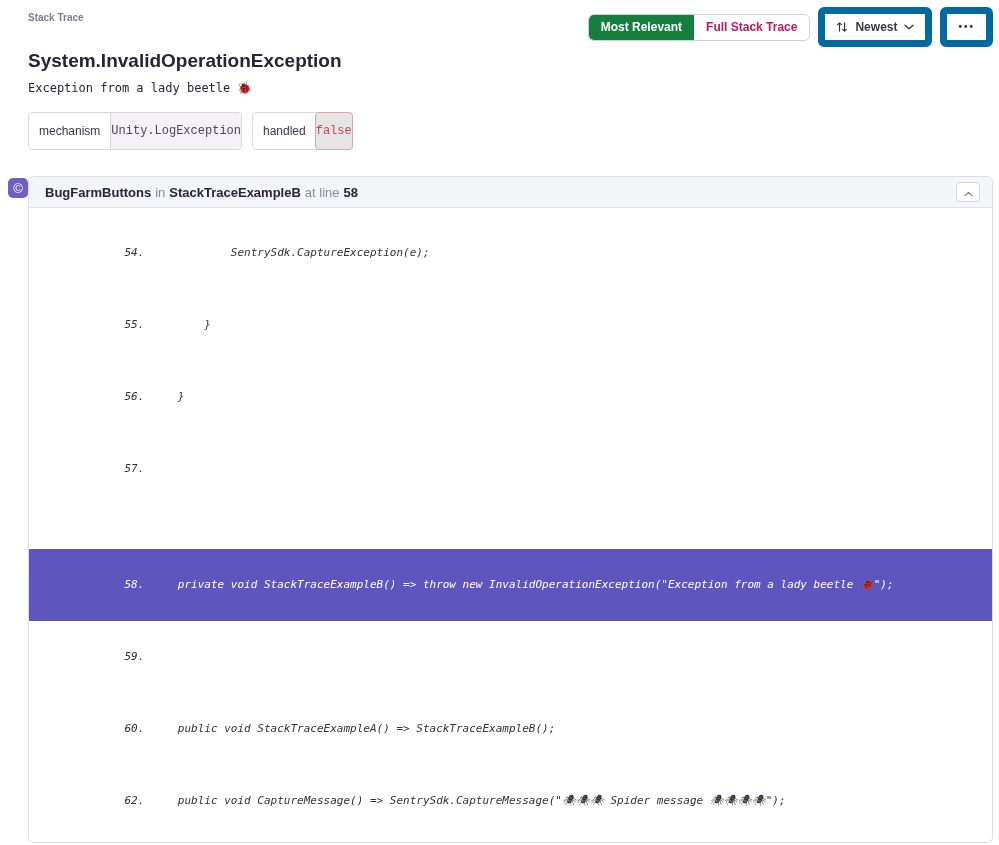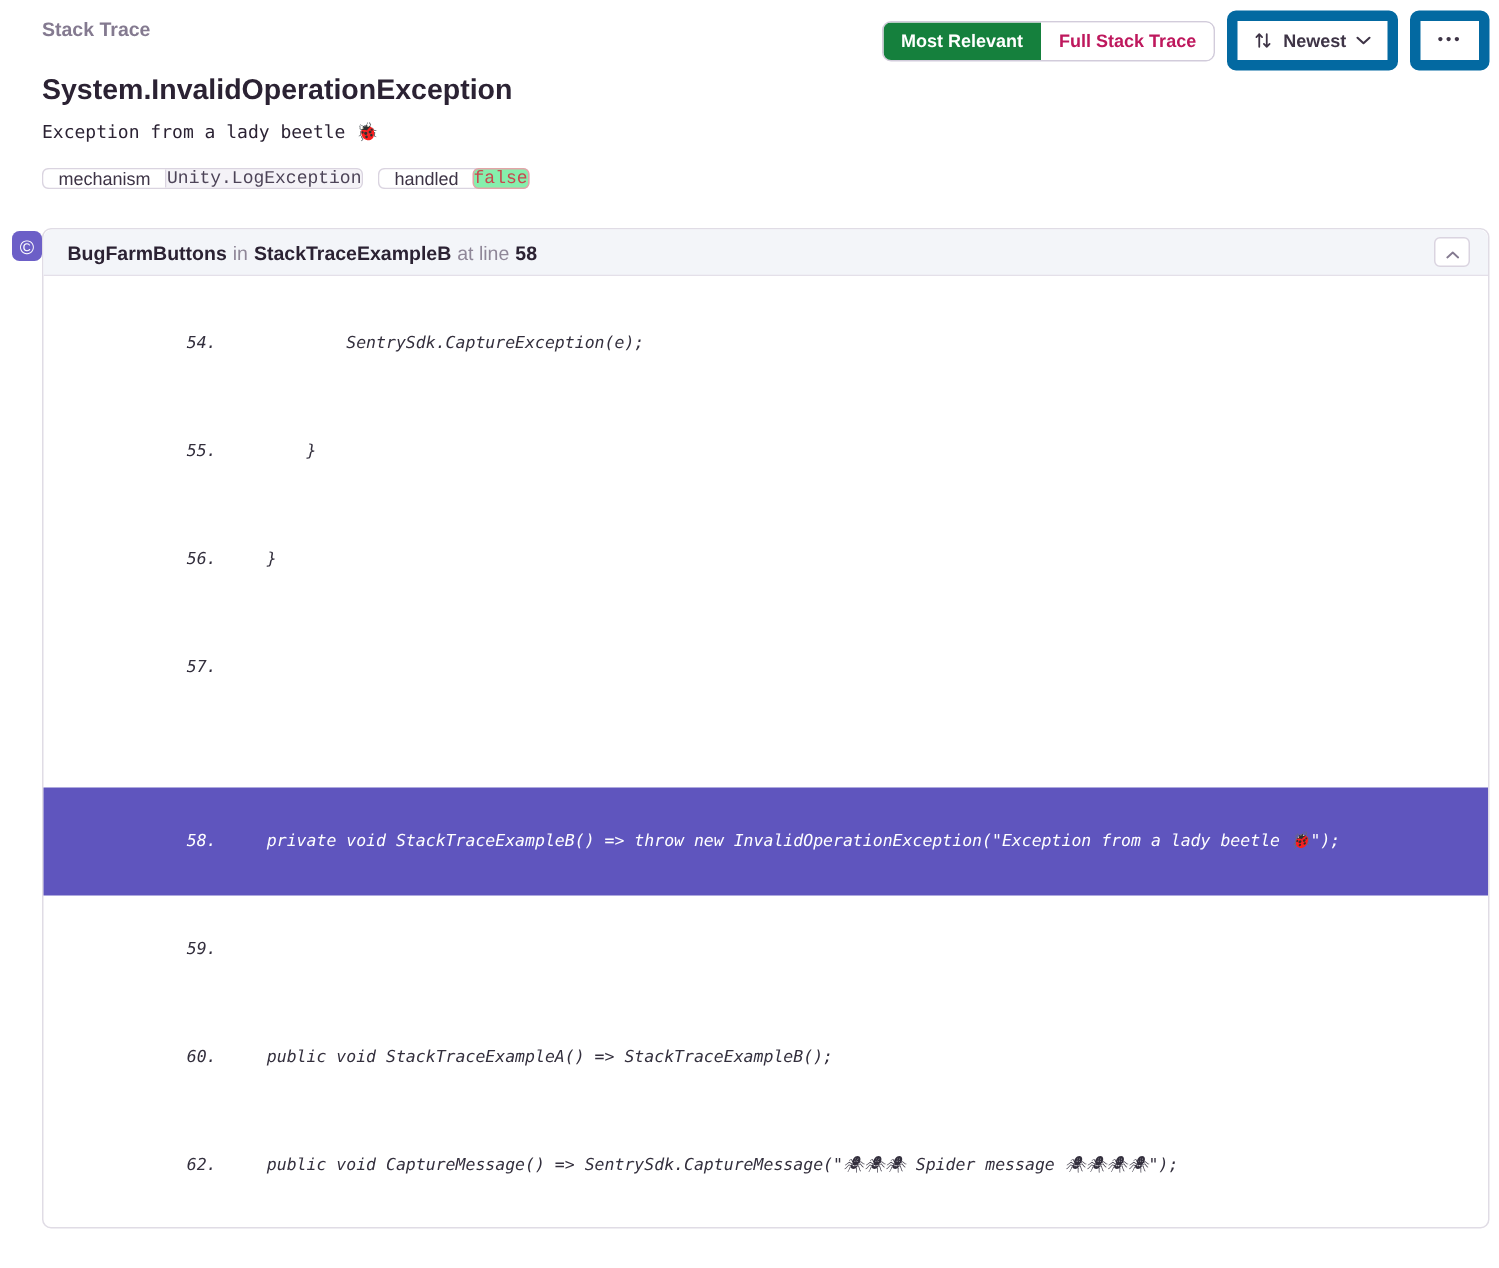--- a/index.html
+++ b/index.html
@@ -2,39 +2,39 @@
 <html><head>
 <meta charset="utf-8">
 <style>
   * { box-sizing: border-box; margin: 0; padding: 0; }
   html,body { background:#fff; width:999px; }
   body { font-family:"Liberation Sans", sans-serif; color:#2B2233; }
   .page { padding:7px 6px 10px 28px; }
 
   
   .topbar { display:flex; align-items:flex-start; justify-content:space-between; height:30px; }
-  .section-title { font-size:13px; font-weight:700; color:#847A90; padding-top:5px; }
+  .section-title { font-size:10px; font-weight:700; color:#847A90; padding-top:5px; }
   .controls { display:flex; gap:8px; align-items:center; }
   .seg { display:inline-flex; border:1px solid #D2CCDB; border-radius:6px; overflow:hidden; height:27px; }
   .seg button { font-family:inherit; font-size:12px; font-weight:700; border:none; background:#fff; color:#be185d; padding:0 12px; cursor:pointer; height:100%; }
   .seg button.active { background:#15803d; color:#fff; }
   .btn { display:inline-flex; align-items:center; gap:7px; border:7px solid #0369a1; border-radius:6px; background:#fff; height:40px; padding:0 11px; font-family:inherit; font-size:12px; font-weight:700; color:#3E3446; cursor:pointer; }
   .btn svg { display:block; }
   .dots { font-size:10px; letter-spacing:2px; color:#3E3446; line-height:1; }
 
   
   .exc-type { font-size:19px; font-weight:700; color:#2B2233; margin-top:13px; }
   .exc-msg { font-family:"DejaVu Sans Mono", monospace; font-size:12px; color:#2B2233; margin-top:9px; }
 
   
   .tags { display:flex; gap:10px; margin-top:17px; }
-  .tag { display:inline-flex; border:1px solid #DAD4E0; border-radius:4px; height:14px; align-items:stretch; }
+  .tag { display:inline-flex; border:1px solid #DAD4E0; border-radius:4px; height:38px; align-items:stretch; }
   .tag-key { display:flex; align-items:center; padding:0 10px; font-size:12px; color:#3E3446; background:#fff; border-radius:4px 0 0 4px; }
   .tag-val { display:flex; align-items:center; padding:0 0; font-family:Liberation Mono, monospace; font-size:12px; color:#4D4458; background:#F4F2F7; border-left:1px solid #DAD4E0; border-radius:0 4px 4px 0; }
-  .tag-val.error { background:#86efac; border:1px solid #E3A4A8; margin:-1px; border-radius:4px; color:#C8484F; }
+  .tag-val.error { background:#e5e5e5; border:1px solid #E3A4A8; margin:-1px; border-radius:4px; color:#C8484F; }
 
   
   .trace { position:relative; margin-top:26px; border:1px solid #E0DCE5; border-radius:6px; }
   .platform-icon { position:absolute; left:-21px; top:1px; width:20px; height:20px; background:#6C5FC7; border-radius:5px; color:#fff; display:flex; align-items:center; justify-content:center; font-size:13px; line-height:1; }
   .frame-header { display:flex; align-items:center; justify-content:space-between; height:31px; padding:0 12px 0 16px; background:#F3F5F9; font-size:13px; color:#8F8798; border-radius:6px 6px 0 0; cursor:pointer; }
   .frame-header { border-bottom:1px solid #E4E0E9; }
   .fh-strong { font-weight:700; color:#2B2233; }
   .fh-text span { margin-right:4px;margin-top:12px; }
   .mini-btn { display:flex; align-items:center; justify-content:center; width:24px; height:20px; border:1px solid #DAD4E0; border-radius:4px; background:#fff; color:#847A90; cursor:pointer; padding:0; }
 

